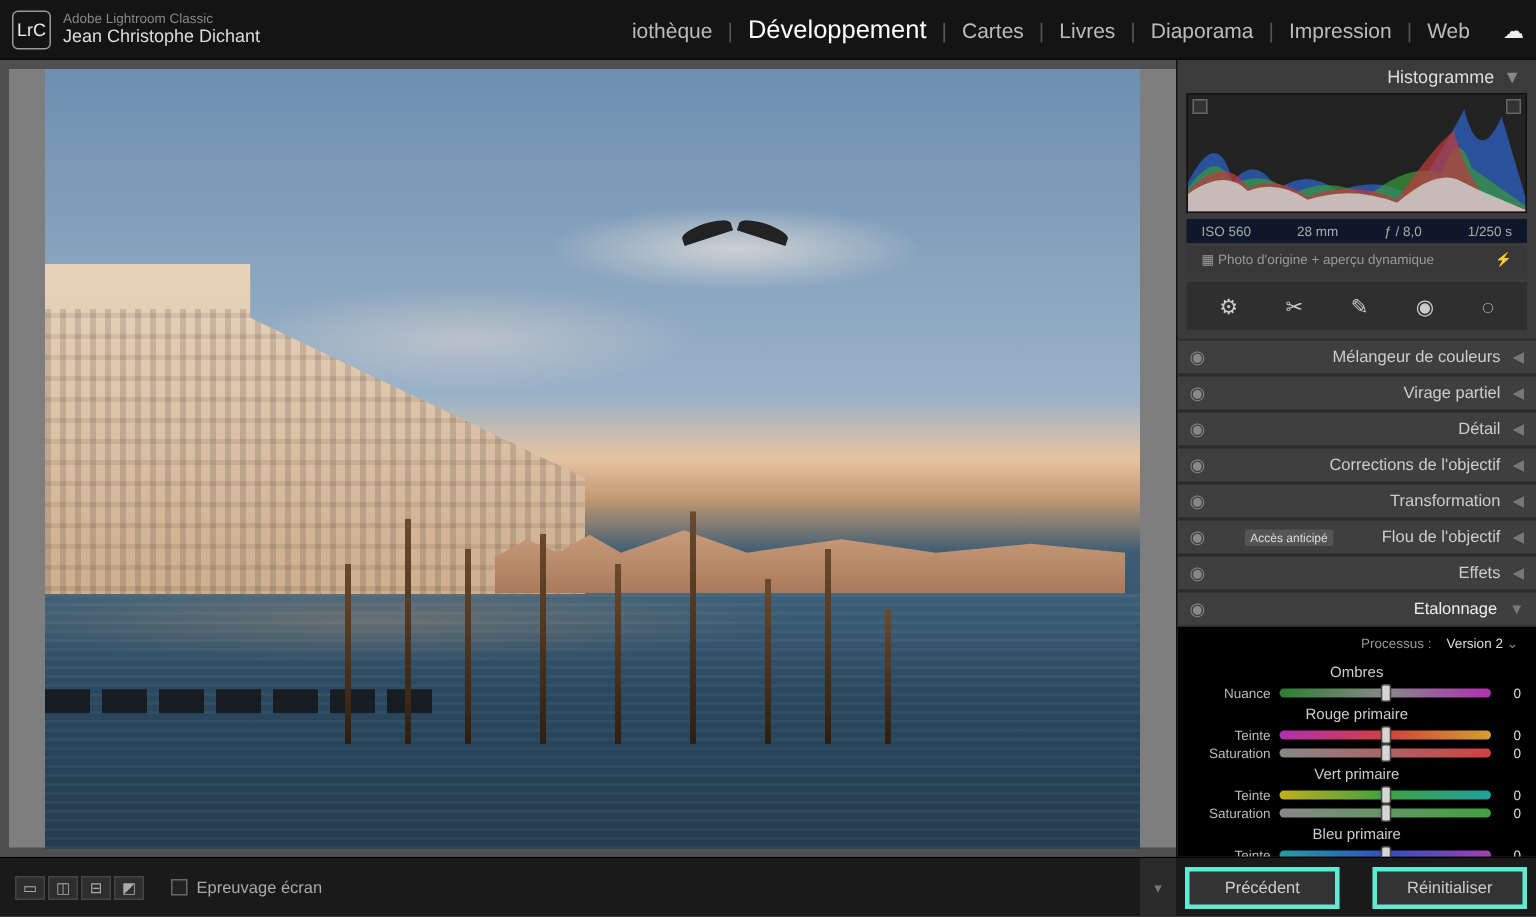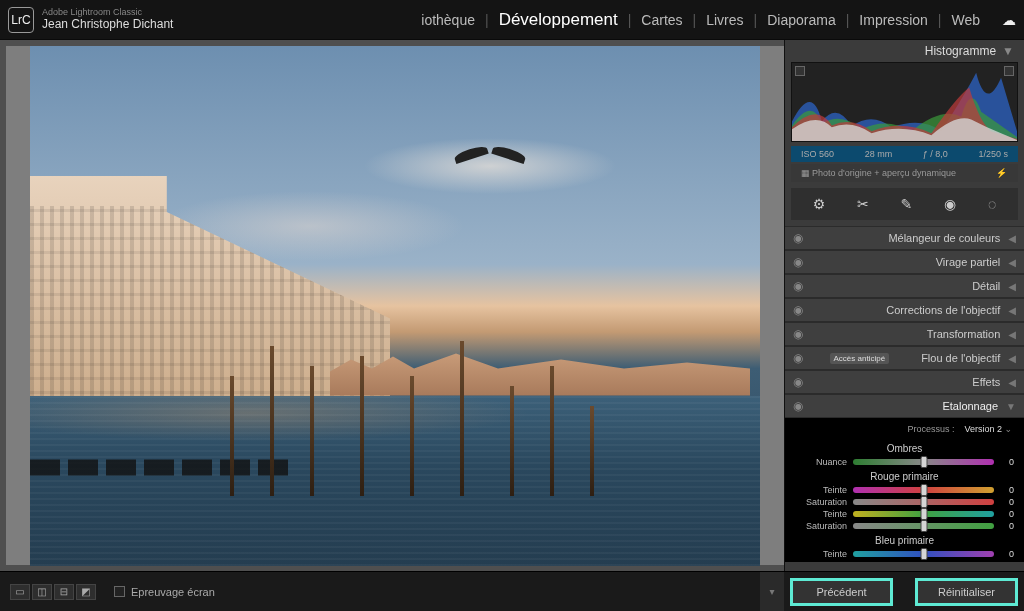--- a/index.html
+++ b/index.html
@@ -34,21 +34,21 @@
   .photo .bird::before { left:-6px; transform: rotate(-18deg); }
   .photo .bird::after  { right:-6px; transform: rotate(18deg); }
   
   .side { width: 240px; background: #3b3b3b; display: flex; flex-direction: column; border-left: 1px solid #111; overflow: hidden; }
   .side-title { text-align: right; padding: 4px 10px; color: #ddd; font-size: 12px; background: #3b3b3b; }
   .side-title .tri { color:#888; margin-left:6px; }
   .histogram-box { background: #222; margin: 0 6px 4px 6px; position: relative; height: 80px; border: 1px solid #111; }
   .histogram-box svg { width: 100%; height: 100%; }
   .clip { position:absolute; top:3px; width:10px; height:10px; border:1px solid #666; background:#333; }
   .clip.l { left:3px; } .clip.r { right:3px; }
-  .exif { display:flex; justify-content: space-between; padding: 3px 10px; font-size:9px; color:#aaa; background:#0c4a6e; margin: 0 6px; }
+  .exif { display:flex; justify-content: space-between; padding: 3px 10px; font-size:9px; color:#aaa; background:#0f172a; margin: 0 6px; }
   .sub-row { display:flex; justify-content: space-between; align-items:center; padding: 4px 10px; font-size:9px; color:#999; background:#383838; margin: 2px 6px 6px 6px; }
   .tools { display:flex; justify-content: space-around; align-items:center; padding: 8px 6px; background:#2f2f2f; margin: 0 6px 6px 6px; }
   .tools span { font-size:14px; color:#ccc; cursor:pointer; }
   .panel-head { display:flex; align-items:center; padding: 4px 8px; background:#3f3f3f; border-top:1px solid #2b2b2b; border-bottom:1px solid #2b2b2b; font-size:11px; }
   .panel-head .eye { color:#888; margin-right:auto; font-size:12px; }
   .panel-head .lbl { color:#ccc; margin-left:auto; }
   .panel-head .toggle { color:#777; margin-left:8px; font-size:10px; }
   .panel-head.open .lbl { color:#eee; }
   .badge { font-size:8px; background:#555; padding:1px 4px; border-radius:2px; margin-right:6px; color:#ddd; }
   .etalonnage-body { background:#000000; padding: 4px 0 2px 0; }
@@ -230,20 +230,21 @@
             </div>
             <span class="sval">0</span>
           </div>
           <div class="slider-row">
             <span class="slab">Saturation</span>
             <div class="track t-rouge-s">
               <div class="knob"></div>
             </div>
             <span class="sval">0</span>
           </div>
+          <div class="group-title">Vert primaire</div>
           <div class="slider-row">
             <span class="slab">Teinte</span>
             <div class="track t-vert-t">
               <div class="knob"></div>
             </div>
             <span class="sval">0</span>
           </div>
           <div class="slider-row">
             <span class="slab">Saturation</span>
             <div class="track t-vert-s">

